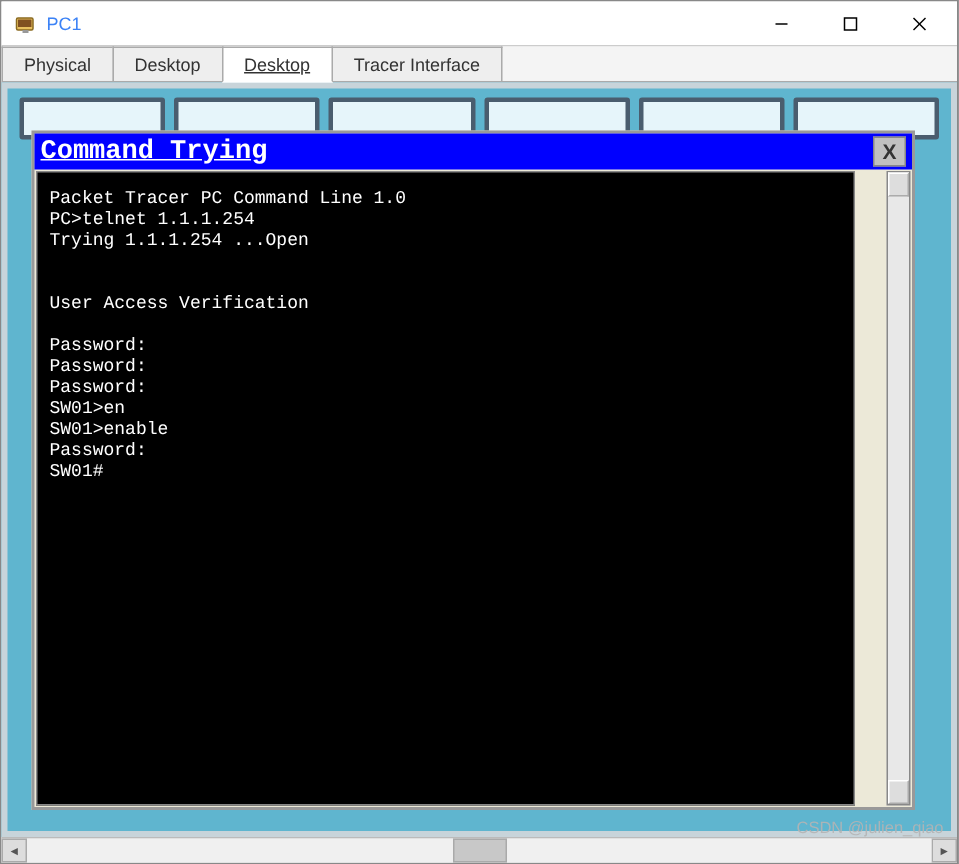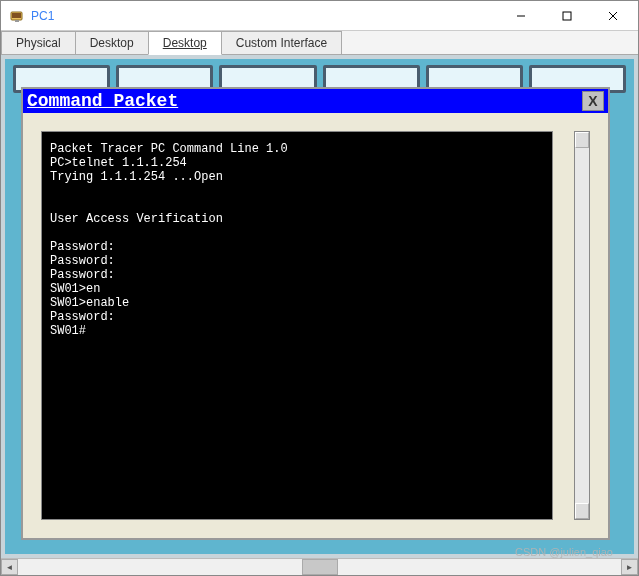--- a/index.html
+++ b/index.html
@@ -19,32 +19,32 @@
 
     .desktop-area { flex: 1; background: #5fb5cf; border: 4px solid #c8d4da; position: relative; overflow: hidden; }
 
     .desktop-row { display: flex; gap: 6px; padding: 6px 8px; }
     .desktop-tile { width: 100px; height: 28px; background: #e6f5fa; border: 3px solid #4a5d6e; border-radius: 2px; }
 
     .cmd-window { position: absolute; left: 16px; top: 28px; right: 24px; bottom: 14px; border: 2px solid #999; background: #ece9d8; display: flex; flex-direction: column; }
     .cmd-title { height: 24px; background: #0000ff; color: #fff; font-family: "Courier New", monospace; font-size: 18px; font-weight: bold; display: flex; align-items: center; padding: 0 4px; }
     .cmd-title-text { flex: 1; text-decoration: underline; }
     .cmd-close { width: 22px; height: 20px; background: #c0c0c0; border: 1px solid #888; display: flex; align-items: center; justify-content: center; font-family: sans-serif; font-size: 14px; color: #333; cursor: pointer; }
-    .cmd-body-wrap { flex: 1; padding: 18px; display: flex; gap: 20px; }
+    .cmd-body-wrap { flex: 1; padding: 1px; display: flex; gap: 20px; }
     .cmd-body { flex: 1; background: #000; color: #fff; font-family: "Courier New", monospace; font-size: 12px; padding: 10px 8px; white-space: pre; overflow: hidden; border: 1px solid #888; }
     .cmd-scroll { width: 16px; background: #e8e8e8; border: 1px solid #888; display: flex; flex-direction: column; margin-left: 1px; }
     .cmd-scroll-btn { height: 16px; background: #ddd; border: 1px outset #fff; }
     .cmd-scroll-track { flex: 1; }
 
     .hscroll { height: 17px; display: flex; background: #e8e8e8; border-top: 1px solid #bbb; }
     .hscroll-btn { width: 17px; height: 100%; background: #ddd; border: 1px solid #aaa; display: flex; align-items: center; justify-content: center; font-size: 8px; color: #555; }
     .hscroll-track { flex: 1; background: #f0f0f0; position: relative; }
     .hscroll-thumb { position: absolute; left: 50%; transform: translateX(-50%); width: 36px; height: 100%; background: #c8c8c8; border: 1px solid #aaa; }
 
-    .watermark { position: absolute; right: 26px; bottom: 18px; font-size: 11px; color: rgba(180,180,180,0.9); pointer-events: none; font-family: sans-serif; }
+    .watermark { position: absolute; right: 10px; bottom: 18px; font-size: 11px; color: rgba(180,180,180,0.9); pointer-events: none; font-family: sans-serif; }
   </style>
 </head>
 <body>
 
 <div class="window">
   <div class="titlebar">
     <span class="titlebar-icon">
       <svg viewBox="0 0 16 16" width="16" height="16">
           <rect x="2" y="4" width="11" height="8" rx="1" fill="#e8c060" stroke="#8a6a20"></rect>
           <rect x="3" y="5" width="9" height="5" fill="#805020"></rect>
@@ -69,36 +69,36 @@
             <line x1="9" y1="1" x2="1" y2="9" stroke="#000" stroke-width="1"></line>
           </svg>
         </button>
     </div>
   </div>
 
   <div class="tabbar">
     <div class="tab">Physical</div>
     <div class="tab">Desktop</div>
     <div class="tab active">Desktop</div>
-    <div class="tab">Custom Interface</div>
+    <div class="tab">Tracer Interface</div>
   </div>
 
   <div class="desktop-area">
     <div class="desktop-row">
       <div class="desktop-tile"></div>
       <div class="desktop-tile"></div>
       <div class="desktop-tile"></div>
       <div class="desktop-tile"></div>
       <div class="desktop-tile"></div>
       <div class="desktop-tile"></div>
     </div>
 
     <div class="cmd-window">
       <div class="cmd-title">
-        <span class="cmd-title-text">Command Packet</span>
+        <span class="cmd-title-text">Command Trying</span>
         <div class="cmd-close">X</div>
       </div>
       <div class="cmd-body-wrap">
         <div class="cmd-body">Packet Tracer PC Command Line 1.0
 PC&gt;telnet 1.1.1.254
 Trying 1.1.1.254 ...Open
 
 
 User Access Verification
 

